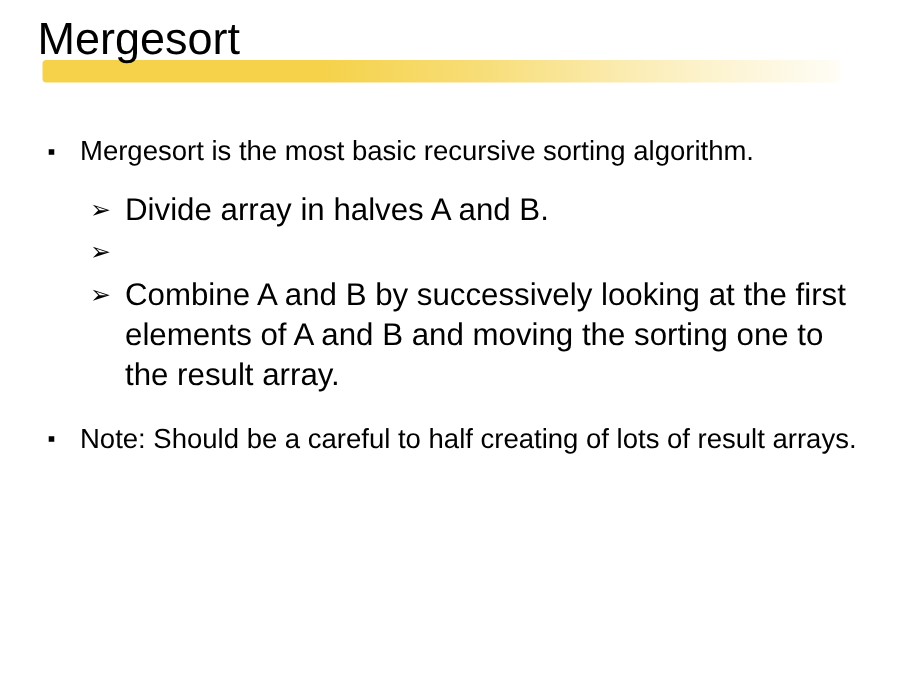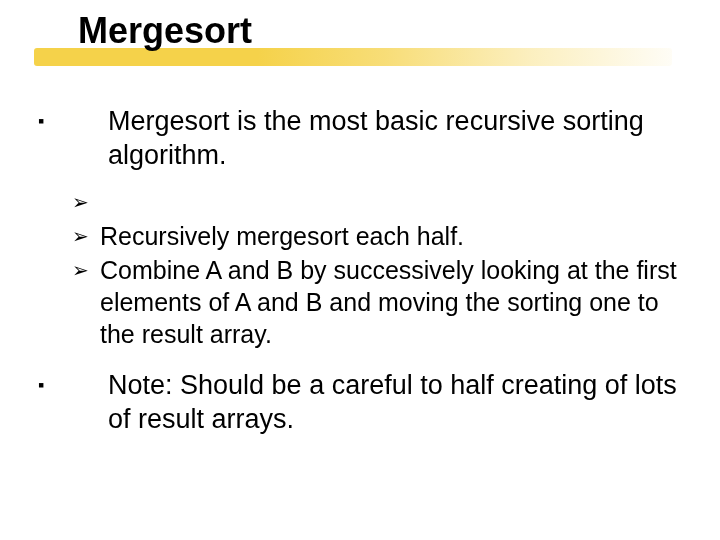--- a/index.html
+++ b/index.html
@@ -16,28 +16,27 @@
       rgba(245,210,74,0.75) 55%,
       rgba(245,210,74,0.35) 78%,
       rgba(245,210,74,0.05) 100%);
     border-radius: 3px;
     z-index: 0;
   }
   .title {
     position: relative;
     z-index: 1;
     font-size: 36px;
-    font-weight: 700;
+    font-weight: 400;
     letter-spacing: 0px;
-    margin-left: 48px;
   }
   .body { padding-left: 8px; }
   .b1 { display: flex; margin-bottom: 14px; }
   .b1 .bullet { width: 26px; flex: 0 0 26px; font-size: 18px; line-height: 34px; color: #000; }
-  .b1 .txt { font-size: 27px; line-height: 34px; margin-left: 44px; }
+  .b1 .txt { font-size: 22px; line-height: 34px; }
   .sub { margin: 0 0 2px 34px; display: flex; }
   .sub .arrow { width: 28px; flex: 0 0 28px; font-size: 20px; line-height: 32px; color: #000; }
   .sub .txt { font-size: 25px; line-height: 32px; }
   .gap { height: 16px; }
 </style>
 </head>
 <body>
 <div class="slide">
 
   <div class="title-wrap">
@@ -47,24 +46,24 @@
 
   <div class="body">
 
     <div class="b1">
       <div class="bullet">▪</div>
       <div class="txt">Mergesort is the most basic recursive sorting algorithm.</div>
     </div>
 
     <div class="sub">
       <div class="arrow">➢</div>
+      <div class="txt">Divide array in halves A and B.</div>
     </div>
     <div class="sub">
       <div class="arrow">➢</div>
-      <div class="txt">Recursively mergesort each half.</div>
     </div>
     <div class="sub">
       <div class="arrow">➢</div>
       <div class="txt">Combine A and B by successively looking at the first elements of A and B and moving the sorting one to the result array.</div>
     </div>
 
     <div class="gap"></div>
 
     <div class="b1">
       <div class="bullet">▪</div>

